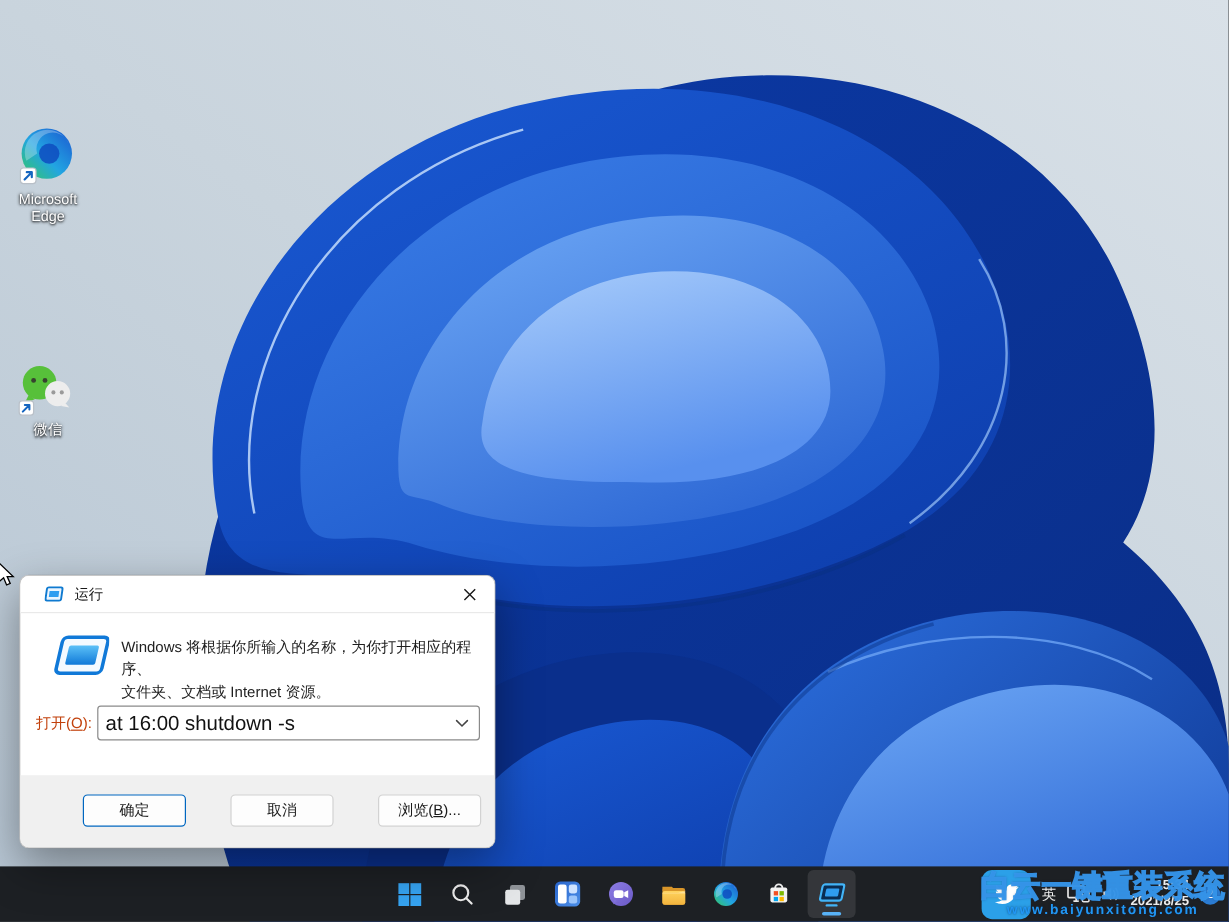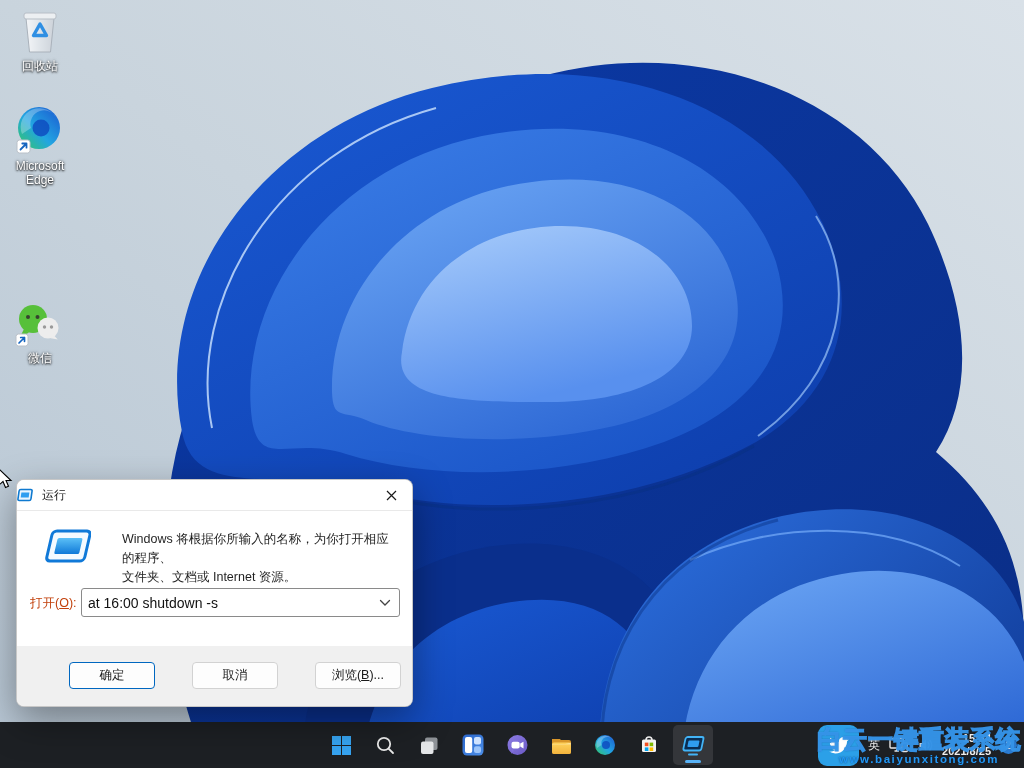--- a/index.html
+++ b/index.html
@@ -9,32 +9,32 @@
 
   
   .dicon{position:absolute;left:3px;width:74px;display:flex;flex-direction:column;align-items:center;gap:3px;z-index:2;cursor:default;}
   .ilabel{font-size:12px;line-height:14px;color:#fff;text-align:center;
     text-shadow:0 1px 2px rgba(0,0,0,.9),0 0 3px rgba(0,0,0,.7);}
 
   
   .run-dialog{position:absolute;left:16px;top:479px;width:395px;height:226px;background:#fff;
     border:1px solid rgba(0,0,0,.22);border-radius:8px;overflow:hidden;z-index:20;
     box-shadow:0 14px 38px rgba(0,0,0,.38);}
-  .titlebar{position:relative;height:30px;display:flex;align-items:center;gap:8px;padding-left:0;
+  .titlebar{position:relative;height:30px;display:flex;align-items:center;gap:8px;padding-left:20px;
     border-bottom:1px solid #e9e9e9;background:#fff;}
   .titlebar .title{font-size:12px;color:#1a1a1a;}
   .closebtn{position:absolute;right:0;top:0;width:42px;height:30px;border:none;background:transparent;
     display:flex;align-items:center;justify-content:center;cursor:pointer;}
   .run-ico-lg{position:absolute;left:26px;top:46px;}
-  .desc{position:absolute;left:84px;top:50px;right:12px;font-size:12.5px;line-height:19px;color:#1f1f1f;margin-left:21px;}
+  .desc{position:absolute;left:84px;top:50px;right:12px;font-size:12.5px;line-height:19px;color:#1f1f1f;}
   .openlabel{position:absolute;left:13px;top:115px;font-size:12.5px;color:#c2410c;}
   .u{text-decoration:underline;}
   .combo{position:absolute;left:64px;top:108px;width:317px;height:27px;background:#fff;
     border:1px solid #8a8a8a;border-radius:3px;display:flex;align-items:center;}
-  .comboinput{flex:1;border:none;outline:none;background:transparent;font-size:14px;color:#111;
+  .comboinput{flex:1;border:none;outline:none;background:transparent;font-size:17px;color:#111;
     padding:0 6px;font-family:inherit;}
   .chev{flex:0 0 auto;margin-right:8px;}
   .dfooter{position:absolute;left:0;right:0;top:166px;height:60px;background:#f0f0f0;
     display:flex;justify-content:flex-end;align-items:flex-start;gap:9px;padding:16px 11px 0 0;box-sizing:border-box;}
   .btn{width:86px;height:27px;background:#fdfdfd;border:1px solid #d2d2d2;border-radius:4px;
     font-size:12.5px;color:#1a1a1a;font-family:inherit;cursor:pointer;margin-left:28px;}
   .btn.default{border-color:#0067c0;}
 
   
   .taskbar{position:absolute;left:0;right:0;bottom:0;height:46px;background:#1d2024;z-index:10;}
@@ -110,35 +110,20 @@
     <path fill="url(#gMain)" d="M362,768 C366,682 422,616 512,602 C592,590 642,626 652,682 C660,726 630,756 580,768 Z"></path>
     <path fill="url(#gFold)" d="M600,768 C592,652 652,546 782,516 C902,490 1002,542 1024,622 L1024,768 Z"></path>
     <path fill="url(#gLight)" d="M682,768 C680,674 736,592 842,574 C932,558 1002,602 1024,662 L1024,768 Z"></path>
     <path fill="none" stroke="#c3dcfc" stroke-width="2" opacity="0.85" d="M212,428 C186,300 276,152 436,108"></path>
     <path fill="none" stroke="#9cc4f8" stroke-width="2" opacity="0.7" d="M758,436 C844,374 858,282 816,216"></path>
     <path fill="none" stroke="#083082" stroke-width="3" opacity="0.5" d="M372,494 C484,524 642,510 754,446"></path>
     <path fill="none" stroke="#6da4f4" stroke-width="2" opacity="0.8" d="M690,560 C772,522 886,518 960,566"></path>
     <path fill="none" stroke="#083082" stroke-width="3" opacity="0.45" d="M602,760 C596,652 654,552 778,520"></path>
   </svg>
 
-  <div class="dicon" style="top:6px">
-    <svg width="46" height="50" viewBox="0 0 46 50">
-      <defs>
-          <linearGradient id="binG" x1="0" y1="0" x2="1" y2="0">
-        <stop offset="0" stop-color="#f4f6f8"></stop>
-            <stop offset="0.5" stop-color="#dfe4e9"></stop>
-            <stop offset="1" stop-color="#cdd3da"></stop>
-          </linearGradient>
-        </defs>
-      <path d="M9,12 L37,12 L33.5,46 L12.5,46 Z" fill="url(#binG)" stroke="#aab2bb" stroke-width="1"></path>
-      <rect x="7" y="7" width="32" height="6" rx="2" fill="#eceff2" stroke="#b7bec6" stroke-width="1"></rect>
-      <path d="M23,18 L16.5,29.5 L29.5,29.5 Z" fill="none" stroke="#2f8fe3" stroke-width="3.4" stroke-linejoin="round"></path>
-    </svg>
-    <div class="ilabel">回收站</div>
-  </div>
 
   <div class="dicon" style="top:104px">
     <svg width="52" height="52" viewBox="0 0 52 52">
       <defs>
         <linearGradient id="edgG" x1="0" y1="1" x2="1" y2="0">
           <stop offset="0" stop-color="#36c960"></stop>
             <stop offset="0.45" stop-color="#22a5e2"></stop>
             <stop offset="1" stop-color="#1b56d0"></stop>
         </linearGradient>
       </defs>

